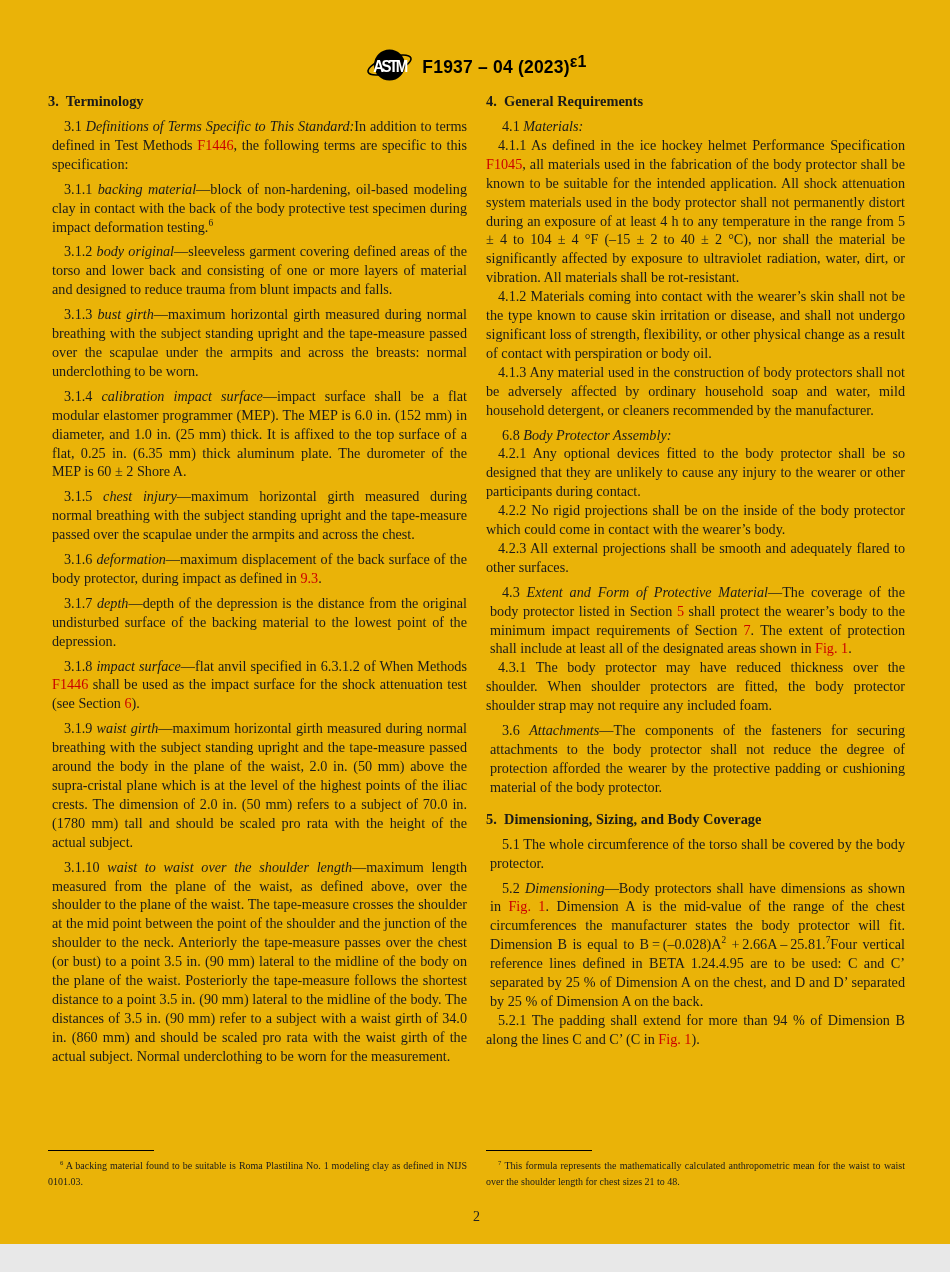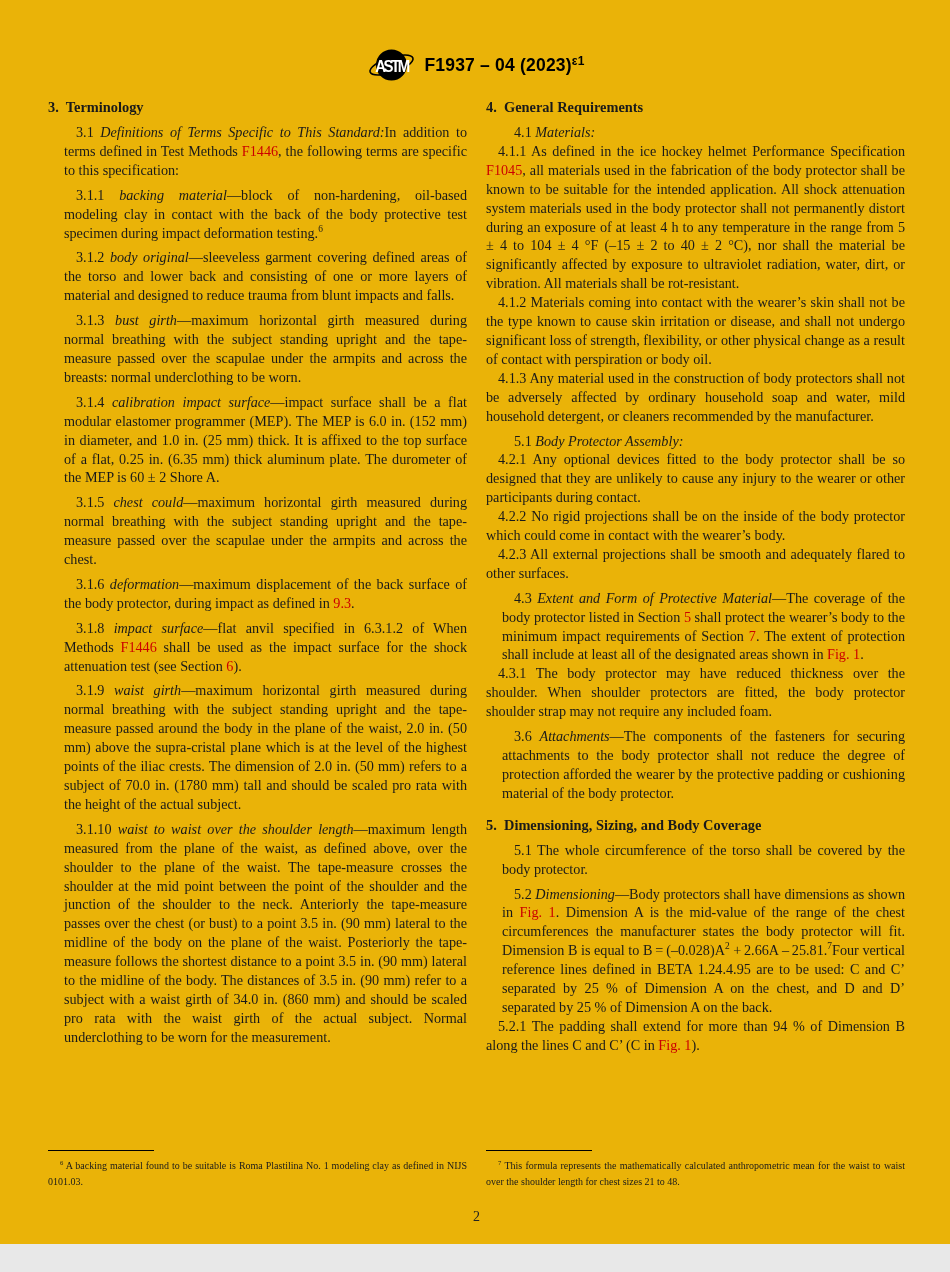--- a/index.html
+++ b/index.html
@@ -5,28 +5,28 @@
   html,body{margin:0;padding:0;background:#e8e8e8;}
   .page{
     width:950px;height:1244px;box-sizing:border-box;background:#eab308;
     padding:40px 45px 0 48px;display:flex;flex-direction:column;overflow:hidden;
     font-family:"Liberation Serif", serif;color:#1a1a1a;
   }
   
   .header{display:flex;justify-content:center;align-items:center;gap:9px;height:50px;flex:0 0 auto;}
   .logo{width:47px;height:42px;flex:0 0 auto;}
   .doc-title{font-family:"Liberation Sans", sans-serif;font-weight:bold;font-size:17.5px;color:#000;letter-spacing:.2px;}
-  .doc-title sup{font-size:12px;vertical-align:6px;}
+  .doc-title sup{font-size:16px;vertical-align:6px;}
   
   .cols{display:flex;gap:19px;flex:1 1 auto;min-height:0;}
   .col{flex:1 1 0;display:flex;flex-direction:column;min-width:0;}
   .col-body{font-size:14.2px;line-height:18.9px;text-align:justify;}
   h2.heading{font-size:14.4px;line-height:18px;font-weight:bold;margin:13px 0 7px 0;text-align:left;}
-  .col-body h2.heading:first-child{margin-top:8px;}
-  p.para{margin:6px 0 0 16px;text-indent:12px;}
+  .col-body h2.heading:first-child{margin-top:2px;}
+  p.para{margin:6px 0 0 4px;text-indent:12px;}
   p.tight{margin:0;text-indent:12px;}
   .i{font-style:italic;}
   .link{color:var(--link-color,#cc0000);}
   sup.sp{font-size:0.66em;line-height:0;}
   
   .footnote{margin-top:auto;padding-top:10px;}
   .fn-rule{width:106px;border-top:1.3px solid #000;margin-bottom:7px;}
   .fn-text{margin:0;font-size:10px;line-height:15.8px;text-align:justify;text-indent:12px;}
   
   .footer{flex:0 0 auto;height:54px;display:flex;align-items:center;justify-content:center;
@@ -50,40 +50,41 @@
 
   <div class="cols">
     <section class="col">
       <div class="col-body">
           <h2 class="heading"><span>3.&nbsp; Terminology</span></h2>
           <p class="para"><span>3.1 </span><span class="i">Definitions of Terms Specific to This Standard:</span><span>In addition to terms defined in Test Methods </span><span class="link">F1446</span><span>, the following terms are specific to this specification:</span></p>
           <p class="para"><span>3.1.1 </span><span class="i">backing material</span><span>—block of non-hardening, oil-based modeling clay in contact with the back of the body protective test specimen during impact deformation testing.</span><sup class="sp">6</sup></p>
           <p class="para"><span>3.1.2 </span><span class="i">body original</span><span>—sleeveless garment covering defined areas of the torso and lower back and consisting of one or more layers of material and designed to reduce trauma from blunt impacts and falls.</span></p>
           <p class="para"><span>3.1.3 </span><span class="i">bust girth</span><span>—maximum horizontal girth measured during normal breathing with the subject standing upright and the tape-measure passed over the scapulae under the armpits and across the breasts: normal underclothing to be worn.</span></p>
           <p class="para"><span>3.1.4 </span><span class="i">calibration impact surface</span><span>—impact surface shall be a flat modular elastomer programmer (MEP). The MEP is 6.0 in. (152 mm) in diameter, and 1.0 in. (25 mm) thick. It is affixed to the top surface of a flat, 0.25 in. (6.35 mm) thick aluminum plate. The durometer of the MEP is 60 ± 2 Shore A.</span></p>
-          <p class="para"><span>3.1.5 </span><span class="i">chest could</span><span>—maximum horizontal girth measured during normal breathing with the subject standing upright and the tape-measure passed over the scapulae under the armpits and across the chest.</span></p>
+          <p class="para"><span>3.1.5 </span><span class="i">chest injury</span><span>—maximum horizontal girth measured during normal breathing with the subject standing upright and the tape-measure passed over the scapulae under the armpits and across the chest.</span></p>
           <p class="para"><span>3.1.6 </span><span class="i">deformation</span><span>—maximum displacement of the back surface of the body protector, during impact as defined in </span><span class="link">9.3</span><span>.</span></p>
+          <p class="para"><span>3.1.7 </span><span class="i">depth</span><span>—depth of the depression is the distance from the original undisturbed surface of the backing material to the lowest point of the depression.</span></p>
           <p class="para"><span>3.1.8 </span><span class="i">impact surface</span><span>—flat anvil specified in 6.3.1.2 of When Methods </span><span class="link">F1446</span><span> shall be used as the impact surface for the shock attenuation test (see Section </span><span class="link">6</span><span>).</span></p>
           <p class="para"><span>3.1.9 </span><span class="i">waist girth</span><span>—maximum horizontal girth measured during normal breathing with the subject standing upright and the tape-measure passed around the body in the plane of the waist, 2.0 in. (50 mm) above the supra-cristal plane which is at the level of the highest points of the iliac crests. The dimension of 2.0 in. (50 mm) refers to a subject of 70.0 in. (1780 mm) tall and should be scaled pro rata with the height of the actual subject.</span></p>
           <p class="para"><span>3.1.10 </span><span class="i">waist to waist over the shoulder length</span><span>—maximum length measured from the plane of the waist, as defined above, over the shoulder to the plane of the waist. The tape-measure crosses the shoulder at the mid point between the point of the shoulder and the junction of the shoulder to the neck. Anteriorly the tape-measure passes over the chest (or bust) to a point 3.5 in. (90 mm) lateral to the midline of the body on the plane of the waist. Posteriorly the tape-measure follows the shortest distance to a point 3.5 in. (90 mm) lateral to the midline of the body. The distances of 3.5 in. (90 mm) refer to a subject with a waist girth of 34.0 in. (860 mm) and should be scaled pro rata with the waist girth of the actual subject. Normal underclothing to be worn for the measurement.</span></p>
         </div>
       <div class="footnote">
         <div class="fn-rule"></div>
         <p class="fn-text"><sup class="sp">6</sup><span> A backing material found to be suitable is Roma Plastilina No. 1 modeling clay as defined in NIJS 0101.03.</span></p>
       </div>
     </section>
 
     <section class="col">
       <div class="col-body">
           <h2 class="heading"><span>4.&nbsp; General Requirements</span></h2>
           <p class="para"><span>4.1 </span><span class="i">Materials:</span></p>
           <p class="tight"><span>4.1.1 As defined in the ice hockey helmet Performance Specification </span><span class="link">F1045</span><span>, all materials used in the fabrication of the body protector shall be known to be suitable for the intended application. All shock attenuation system materials used in the body protector shall not permanently distort during an exposure of at least 4 h to any temperature in the range from 5 ± 4 to 104 ± 4 °F (–15 ± 2 to 40 ± 2 °C), nor shall the material be significantly affected by exposure to ultraviolet radiation, water, dirt, or vibration. All materials shall be rot-resistant.</span></p>
           <p class="tight"><span>4.1.2 Materials coming into contact with the wearer’s skin shall not be the type known to cause skin irritation or disease, and shall not undergo significant loss of strength, flexibility, or other physical change as a result of contact with perspiration or body oil.</span></p>
           <p class="tight"><span>4.1.3 Any material used in the construction of body protectors shall not be adversely affected by ordinary household soap and water, mild household detergent, or cleaners recommended by the manufacturer.</span></p>
-          <p class="para"><span>5.1 </span><span class="i">Body Protector Assembly:</span></p>
+          <p class="para"><span>6.8 </span><span class="i">Body Protector Assembly:</span></p>
           <p class="tight"><span>4.2.1 Any optional devices fitted to the body protector shall be so designed that they are unlikely to cause any injury to the wearer or other participants during contact.</span></p>
           <p class="tight"><span>4.2.2 No rigid projections shall be on the inside of the body protector which could come in contact with the wearer’s body.</span></p>
           <p class="tight"><span>4.2.3 All external projections shall be smooth and adequately flared to other surfaces.</span></p>
           <p class="para"><span>4.3 </span><span class="i">Extent and Form of Protective Material</span><span>—The coverage of the body protector listed in Section </span><span class="link">5</span><span> shall protect the wearer’s body to the minimum impact requirements of Section </span><span class="link">7</span><span>. The extent of protection shall include at least all of the designated areas shown in </span><span class="link">Fig. 1</span><span>.</span></p>
           <p class="tight"><span>4.3.1 The body protector may have reduced thickness over the shoulder. When shoulder protectors are fitted, the body protector shoulder strap may not require any included foam.</span></p>
           <p class="para"><span>3.6 </span><span class="i">Attachments</span><span>—The components of the fasteners for securing attachments to the body protector shall not reduce the degree of protection afforded the wearer by the protective padding or cushioning material of the body protector.</span></p>
           <h2 class="heading"><span>5.&nbsp; Dimensioning, Sizing, and Body Coverage</span></h2>
           <p class="para"><span>5.1 The whole circumference of the torso shall be covered by the body protector.</span></p>
           <p class="para"><span>5.2 </span><span class="i">Dimensioning</span><span>—Body protectors shall have dimensions as shown in </span><span class="link">Fig. 1</span><span>. Dimension A is the mid-value of the range of the chest circumferences the manufacturer states the body protector will fit. Dimension B is equal to B = (–0.028)A</span><sup class="sp">2</sup><span> + 2.66A – 25.81.</span><sup class="sp">7</sup><span>Four vertical reference lines defined in BETA 1.24.4.95 are to be used: C and C’ separated by 25 % of Dimension A on the chest, and D and D’ separated by 25 % of Dimension A on the back.</span></p>
           <p class="tight"><span>5.2.1 The padding shall extend for more than 94 % of Dimension B along the lines C and C’ (C in </span><span class="link">Fig. 1</span><span>).</span></p>

